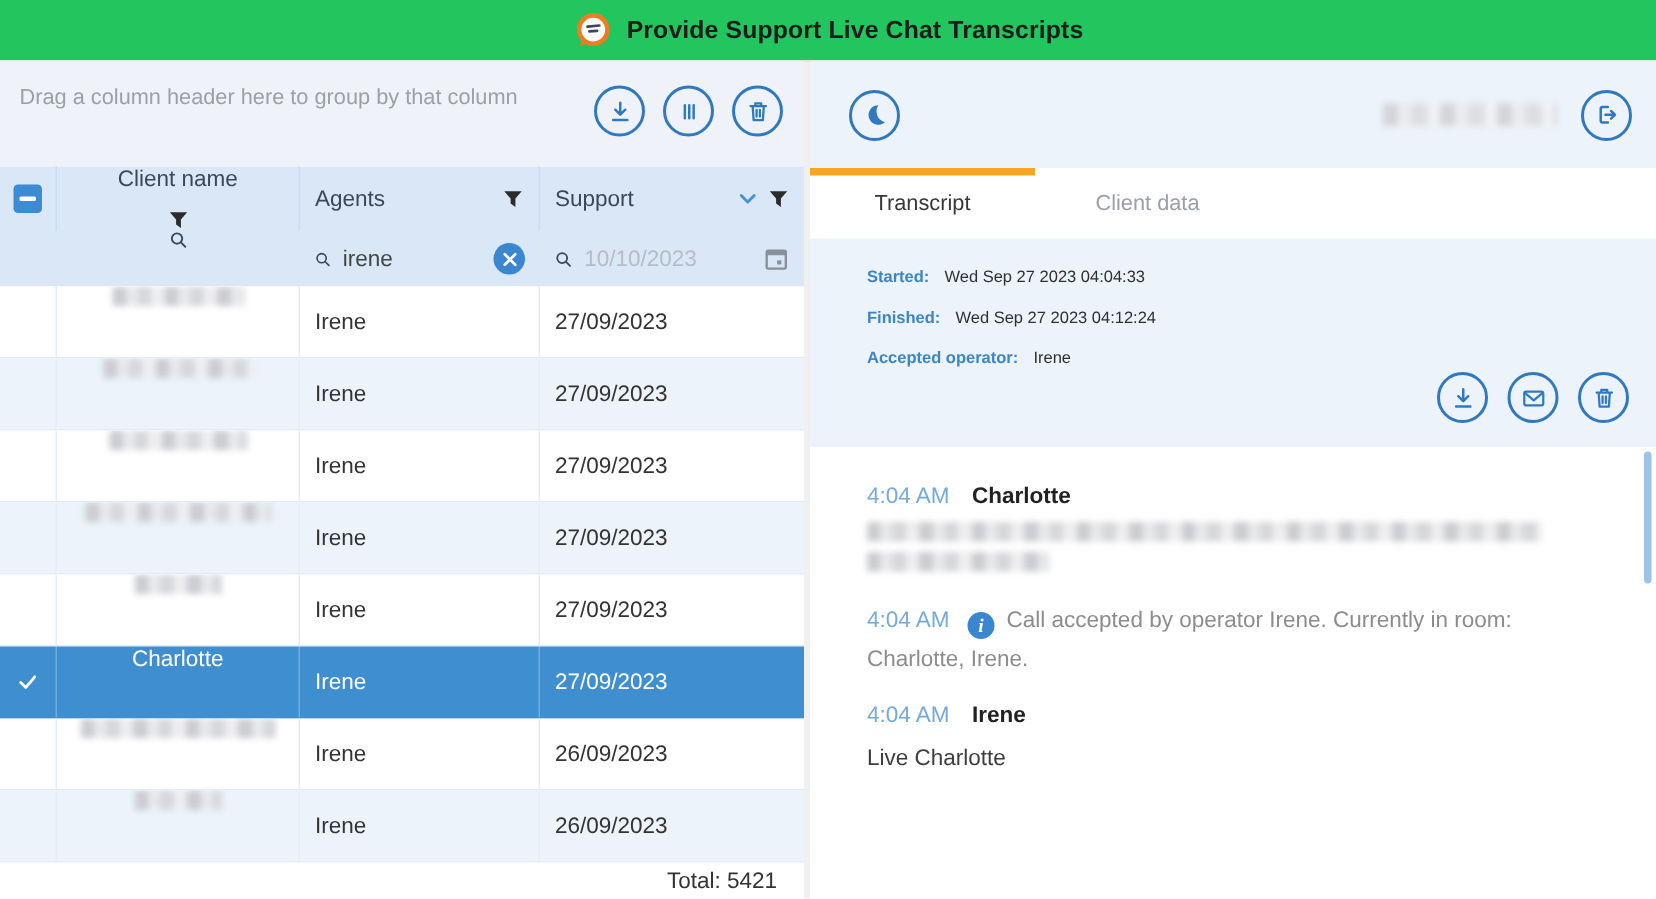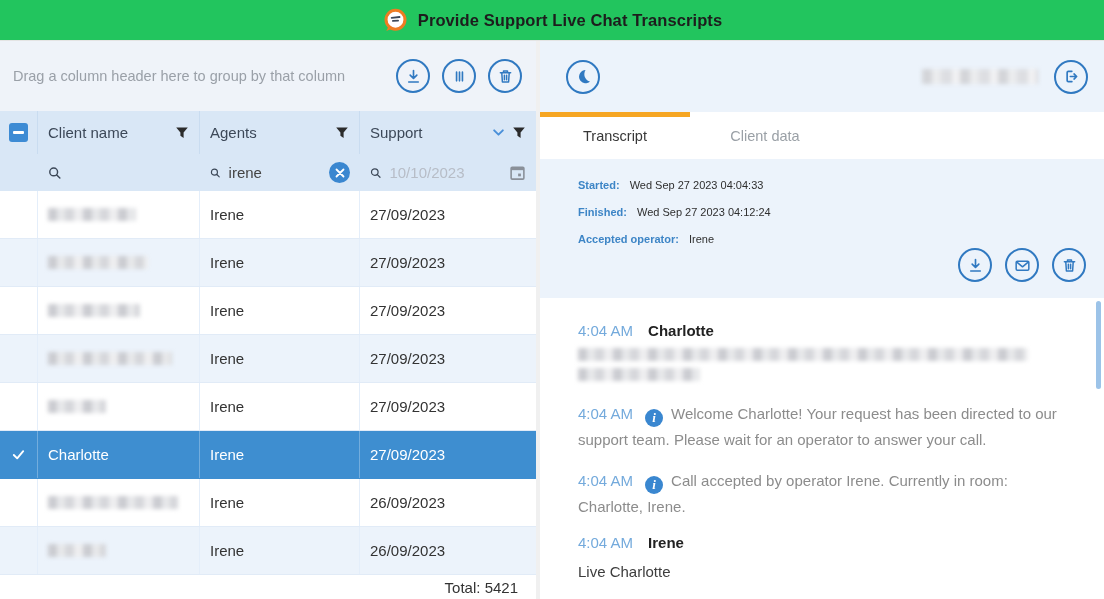--- a/index.html
+++ b/index.html
@@ -10,34 +10,34 @@
   .topbar { height:41px; background:#22c55e; border-bottom:1px solid #e4e4e4;
             display:flex; align-items:center; justify-content:center; gap:9px; }
   .topbar h1 { font-size:16.5px; font-weight:700; color:#1d1d1d; letter-spacing:.1px; }
 
   .main { display:flex; height:558px; }
 
   
   .grid-panel { width:536px; display:flex; flex-direction:column; background:#fff; }
   .panel-divider { width:4px; background:#f0f0f0; }
 
-  .grid-toolbar { height:70px; background:#eff3f9; display:flex; align-items:center;
-                  justify-content:space-between; padding:0 14px 0 13px; }
+  .grid-toolbar { height:70px; background:#eff3f9; display:flex; align-items:flex-start;
+                  justify-content:space-between; padding:16px 14px 0 13px; }
   .hint { color:#9aa0a8; font-size:14.5px; }
   .cbtn-row { display:flex; gap:12px; }
   .cbtn { width:34px; height:34px; border:2px solid #3079c1; border-radius:50%;
           display:flex; align-items:center; justify-content:center; background:transparent; cursor:pointer; flex:0 0 auto; }
   .cbtn svg { display:block; }
 
   .grid-head { height:43px; background:#d9e7f6; display:flex; font-size:15px; color:#3c4858; }
   .grid-filters { height:37px; background:#d9e7f6; display:flex; align-items:center; }
   .hcell { display:flex; align-items:center; padding:0 10px; border-right:1px solid #c9dcf0; }
   .hcell .lbl { flex:1; }
   .col-sel { width:38px; justify-content:center; padding:0; }
-  .col-client { width:162px; }
+  .col-client { width:162px;flex-direction:column; }
   .col-agents { width:160px; }
   .col-started { width:176px; border-right:none; }
   .fcell { display:flex; align-items:center; gap:8px; padding:0 10px; height:100%; }
   .fcell input { border:none; background:transparent; outline:none; font-size:15px; color:#444;
                  font-family:inherit; width:100%; min-width:0; }
   .fcell input::placeholder { color:#b7bdc7; }
 
   .checkbox-ind { width:19px; height:19px; background:#3d8bd4; border-radius:3px;
                   display:flex; align-items:center; justify-content:center; cursor:pointer; }
   .checkbox-ind i { display:block; width:11px; height:2.5px; background:#fff; border-radius:1px; }
@@ -347,23 +347,20 @@
           <div class="msg-head">
             <span class="time">4:04 AM</span>
             <span class="author">Charlotte</span>
           </div>
           <div class="msg-body">
             <span class="redact" style="display:block;width:450px;height:13px;margin-bottom:7px"></span>
             <span class="redact" style="display:block;width:122px;height:13px"></span>
           </div>
         </div>
 
-        <p class="sysline">
-          <span class="time">4:04 AM</span><span class="info-ic">i</span><span>Welcome Charlotte! Your request has been directed to our support team. Please wait for an operator to answer your call.</span>
-        </p>
 
         <p class="sysline">
           <span class="time">4:04 AM</span><span class="info-ic">i</span><span>Call accepted by operator Irene. Currently in room: Charlotte, Irene.</span>
         </p>
 
         <div class="msg">
           <div class="msg-head">
             <span class="time">4:04 AM</span>
             <span class="author">Irene</span>
           </div>

